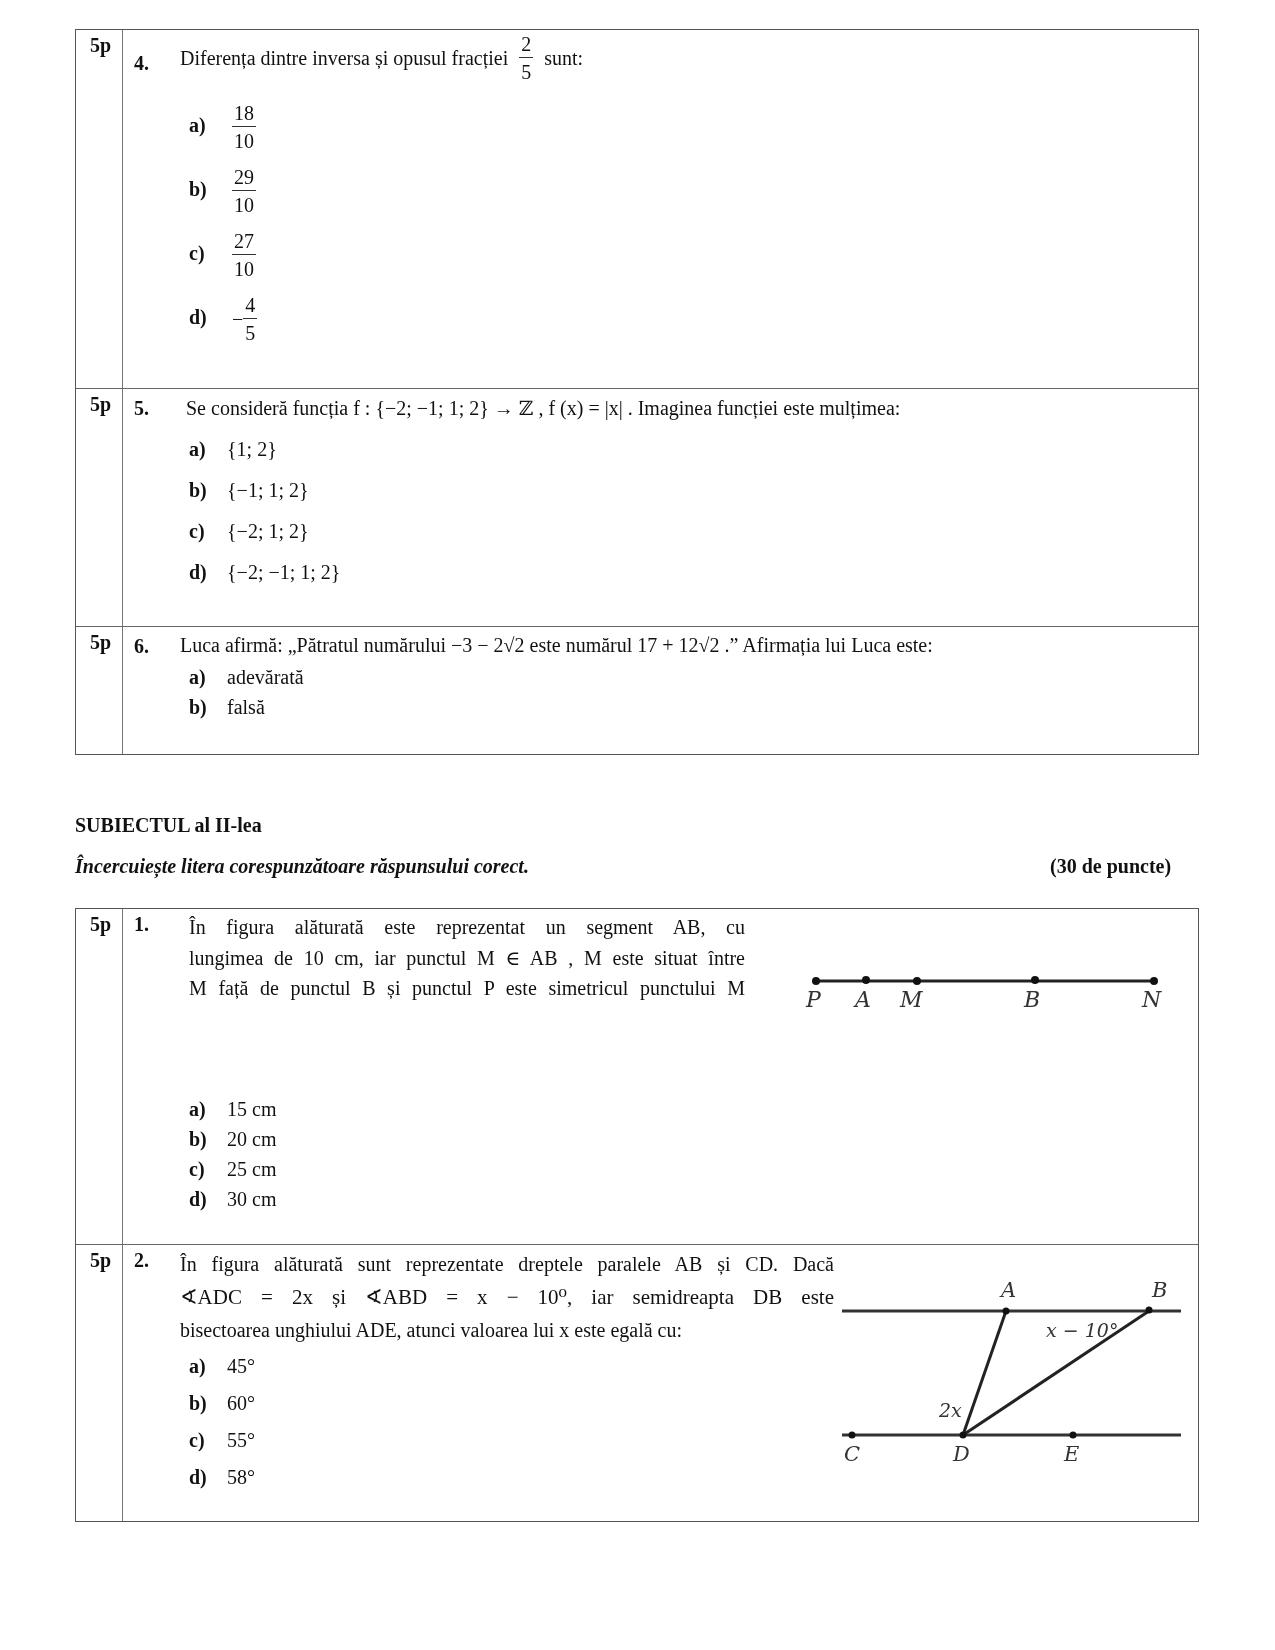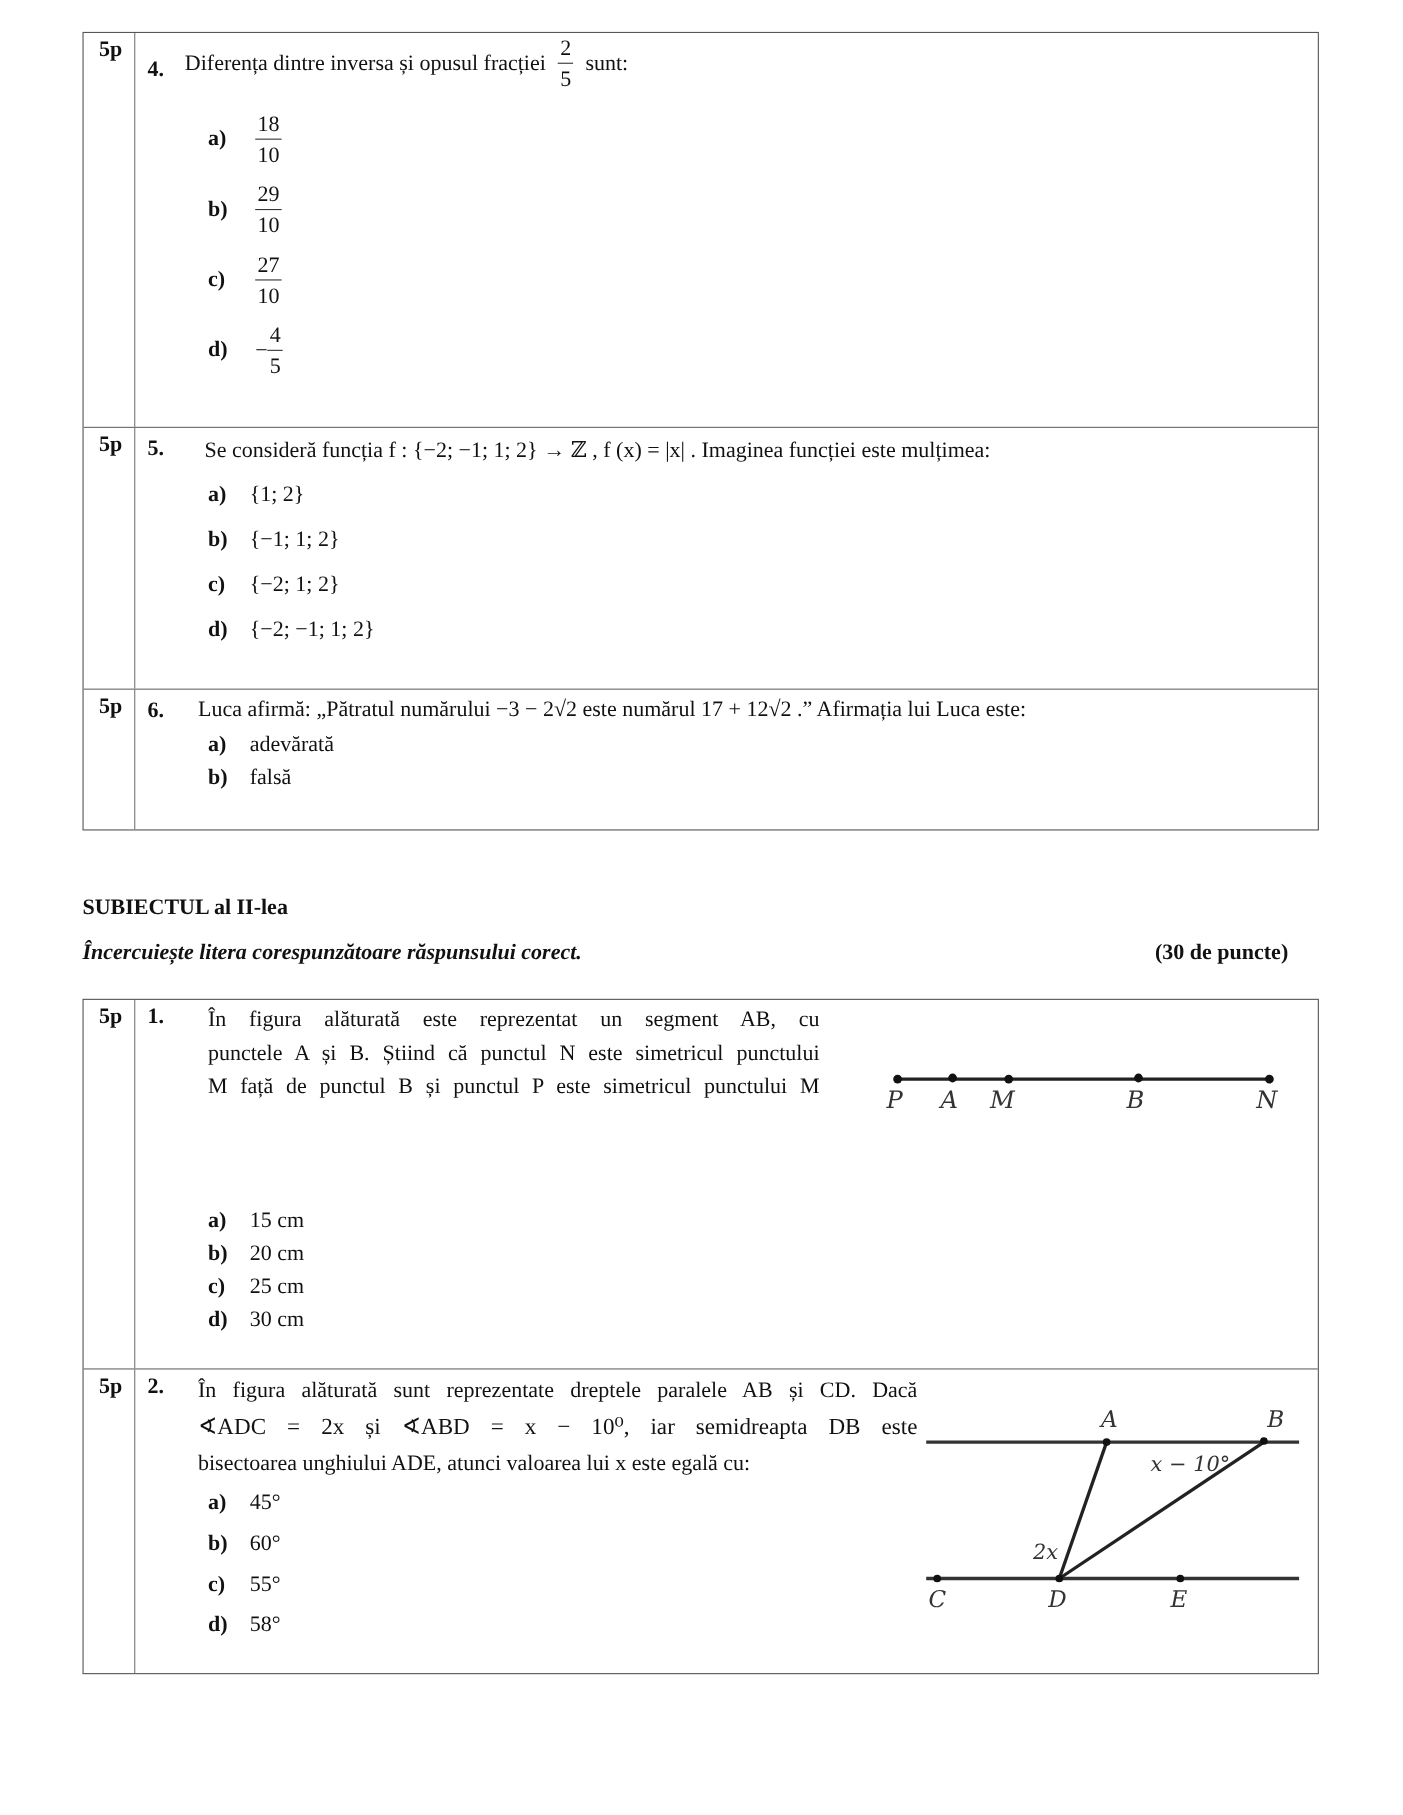--- a/index.html
+++ b/index.html
@@ -25,21 +25,21 @@
 </style>
 </head>
 <body>
 
 <div class="tbl" style="top:29px; height:726px;">
 
   <div class="row first" style="top:0; height:358px;">
     <div class="colline"></div>
     <span class="pts" style="top:4px;">5p</span>
     <span class="num" style="top:22px;">4.</span>
-    <div class="abs" style="left:92px; top:4px;">
+    <div class="abs" style="left:104px; top:4px;">
       <span style="vertical-align:middle;">Diferența dintre inversa și opusul fracției</span>
       <span class="frac" style="margin:0 6px;">
         <span class="n">2</span>
         <span class="d">5</span>
       </span>
       <span style="vertical-align:middle;">sunt:</span>
     </div>
 
     <div class="opt" style="left:113px; top:73px;">
       <b>a)</b>
@@ -98,21 +98,21 @@
 
 <div class="tbl" style="top:908px; height:614px;">
 
   <div class="row first" style="top:0; height:335px;">
     <div class="colline"></div>
     <span class="pts" style="top:4px;">5p</span>
     <span class="num" style="top:4px;">1.</span>
 
     <div class="just" style="left:113px; top:3px; width:556px; line-height:30.5px;">
       <div style="text-align-last:justify;">În figura alăturată este reprezentat un segment AB, cu</div>
-      <div style="text-align-last:justify;">punctele A și B. Știind că punctul N este simetricul punctului</div>
+      <div style="text-align-last:justify;">lungimea de 10 cm, iar punctul M ∈ AB , M este situat între</div>
       <div style="text-align-last:justify;">M față de punctul B și punctul P este simetricul punctului M</div>
     </div>
 
     <div class="opt" style="left:113px; top:189px;"><b style="width:38px">a)</b><span>15 cm</span></div>
     <div class="opt" style="left:113px; top:219px;"><b>b)</b><span>20 cm</span></div>
     <div class="opt" style="left:113px; top:249px;"><b>c)</b><span>25 cm</span></div>
     <div class="opt" style="left:113px; top:279px;"><b>d)</b><span>30 cm</span></div>
 
     <svg style="position:absolute; left:720px; top:45px;" width="380" height="70" viewBox="0 0 380 70">
       <line x1="20" y1="27" x2="358" y2="27" stroke="#222" stroke-width="3"></line>

